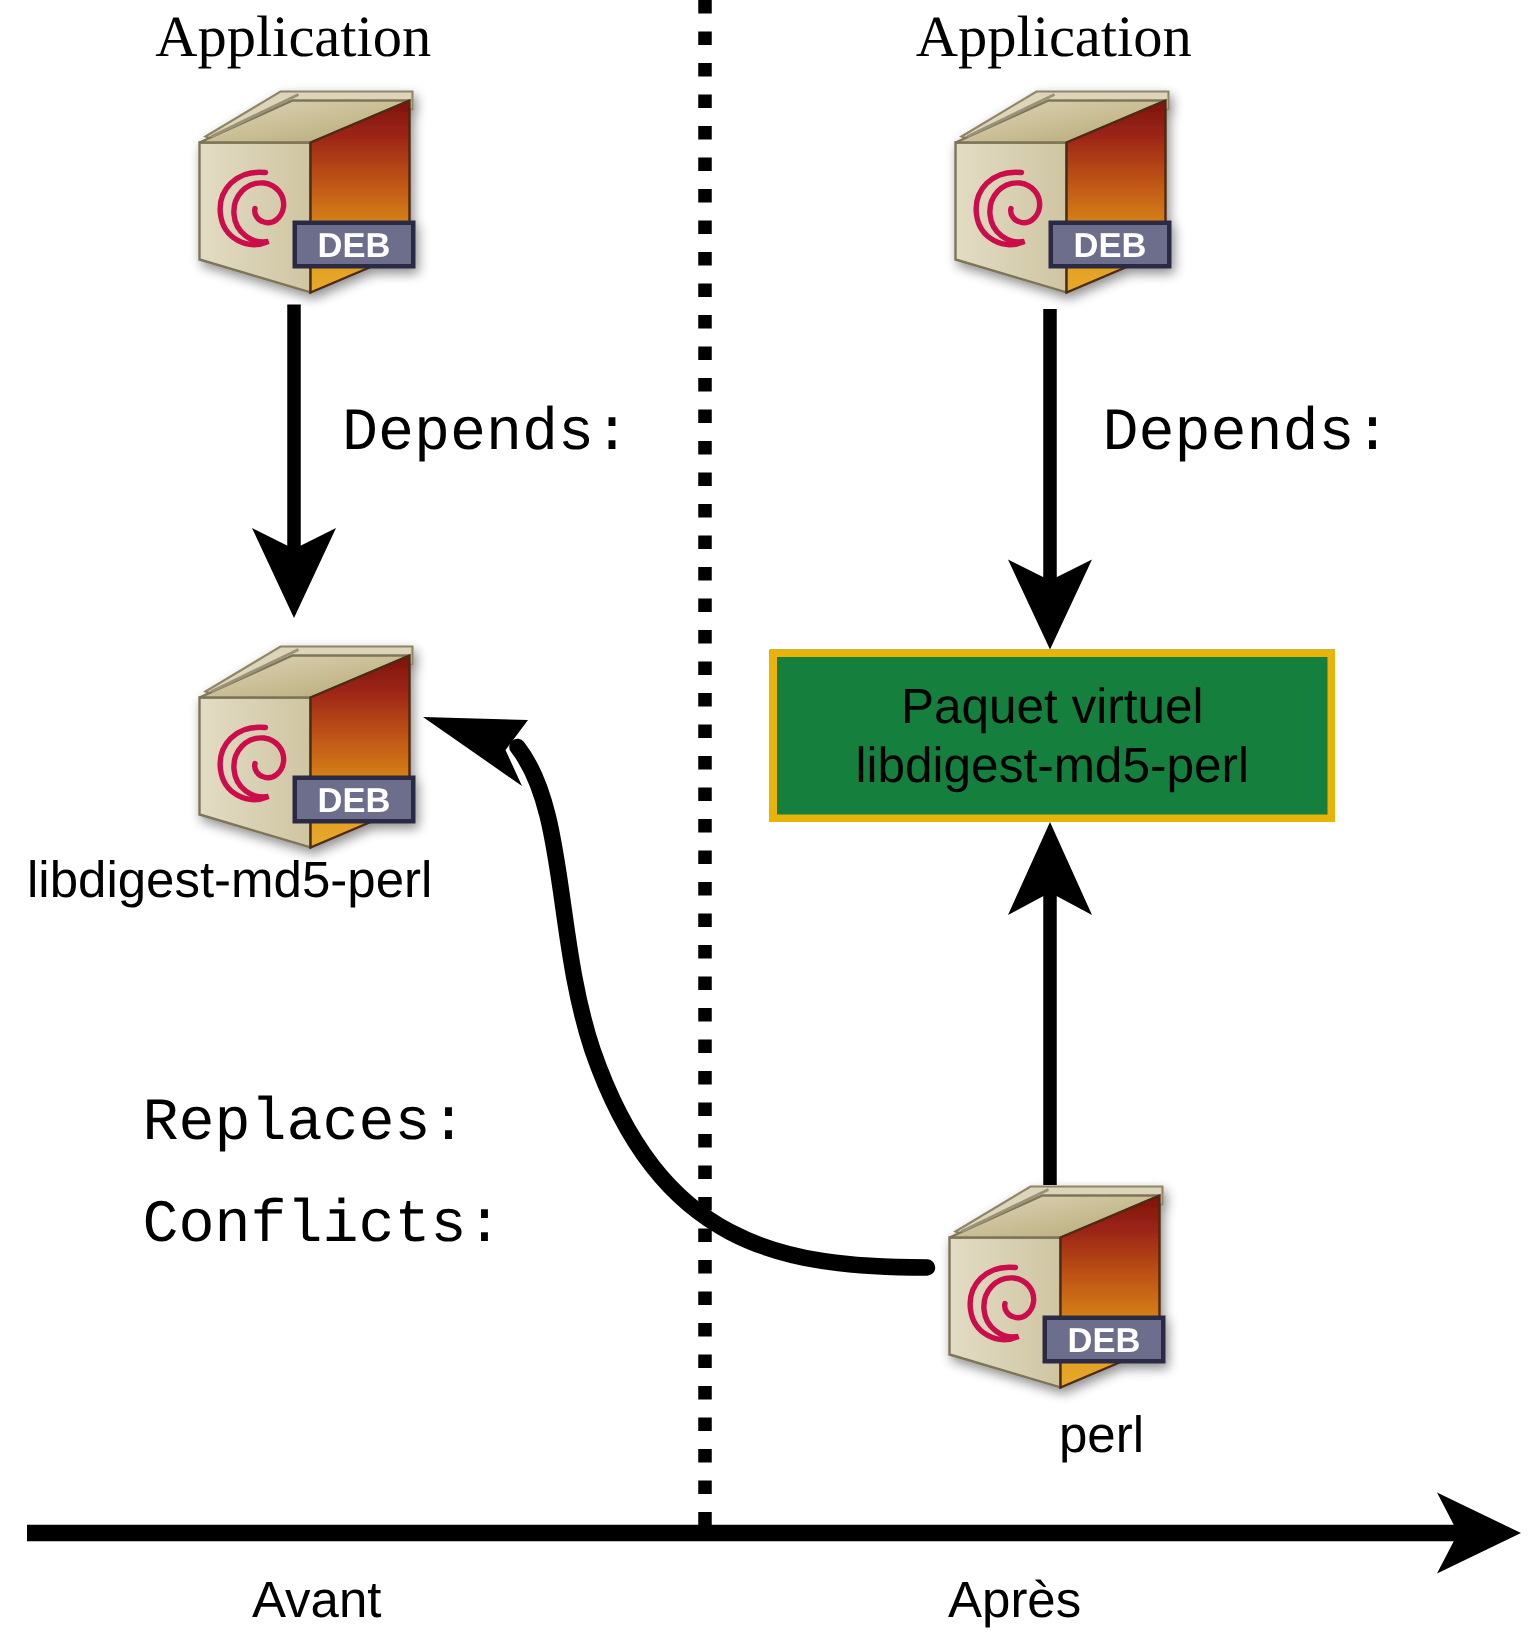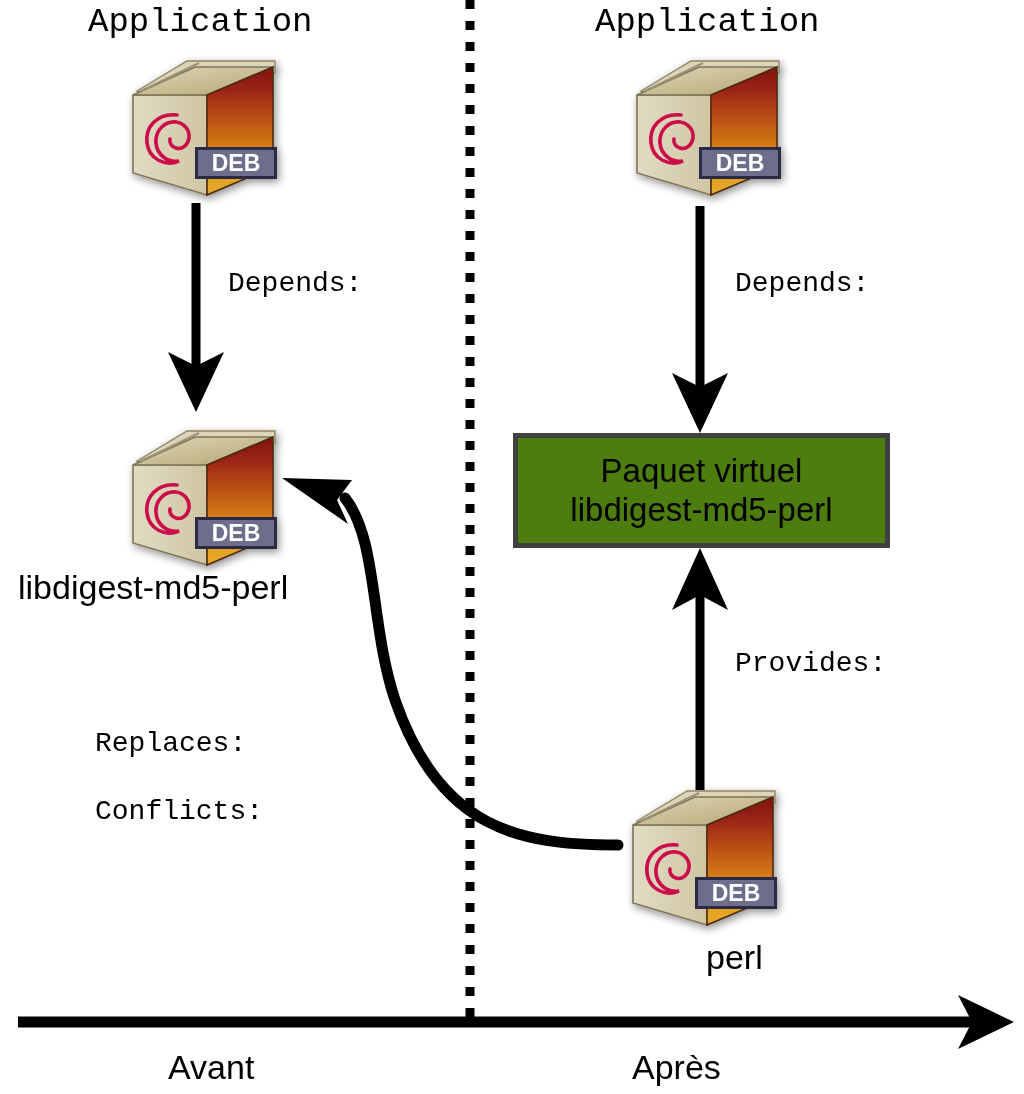--- a/index.html
+++ b/index.html
@@ -31,45 +31,45 @@
   .lbl {
     position: absolute;
     white-space: nowrap;
     color: #000;
     line-height: 1.0;
   }
   .mono {
     font-family: "Liberation Mono", "DejaVu Sans Mono", monospace;
   }
   .heading-app {
-    font-size: 34px;
-    font-family: Liberation Mono, monospace;
+    font-size: 39px;
+    font-family: Liberation Serif, serif;
   }
   .pkg-name {
     font-size: 34px;
     font-family: "Liberation Sans", sans-serif;
   }
   .rel-kw {
-    font-size: 28px;
+    font-size: 40px;
     letter-spacing: 0px;
   }
   .axis-lbl {
     font-size: 34px;
   }
   .vbox-text {
     font-size: 33px;
     text-align: center;
     line-height: 1.18;
   }
   
   .vbox {
     position: absolute;
     box-sizing: border-box;
-    border: 5px solid #404040;
-    background: #4d7c0f;
+    border: 5px solid #eab308;
+    background: #15803d;
     display: flex;
     flex-direction: column;
     align-items: center;
     justify-content: center;
   }
 </style>
 </head>
 <body>
 
 <div id="stage">
@@ -231,21 +231,20 @@
   <div class="lbl mono rel-kw" style="left:228px; top:270px;">Depends:</div>
 
   <div class="lbl mono rel-kw" style="left:735px; top:270px;">Depends:</div>
 
   <div class="lbl pkg-name" style="left:18px; top:570px;">libdigest-md5-perl</div>
 
   <div class="lbl mono rel-kw" style="left:95px; top:730px;font-family:Liberation Mono, monospace;">Replaces:</div>
 
   <div class="lbl mono rel-kw" style="left:95px; top:798px;">Conflicts:</div>
 
-  <div class="lbl mono rel-kw" style="left:735px; top:650px;">Provides:</div>
 
   <div class="vbox" style="left:513px; top:433px; width:377px; height:115px;">
     <div class="vbox-text">Paquet virtuel</div>
     <div class="vbox-text">libdigest-md5-perl</div>
   </div>
 
   <div class="lbl pkg-name" style="left:660px; top:940px;margin-left:46px;">perl</div>
 
   <div class="lbl axis-lbl" style="left:168px; top:1038px;margin-top:12px;">Avant</div>
 

